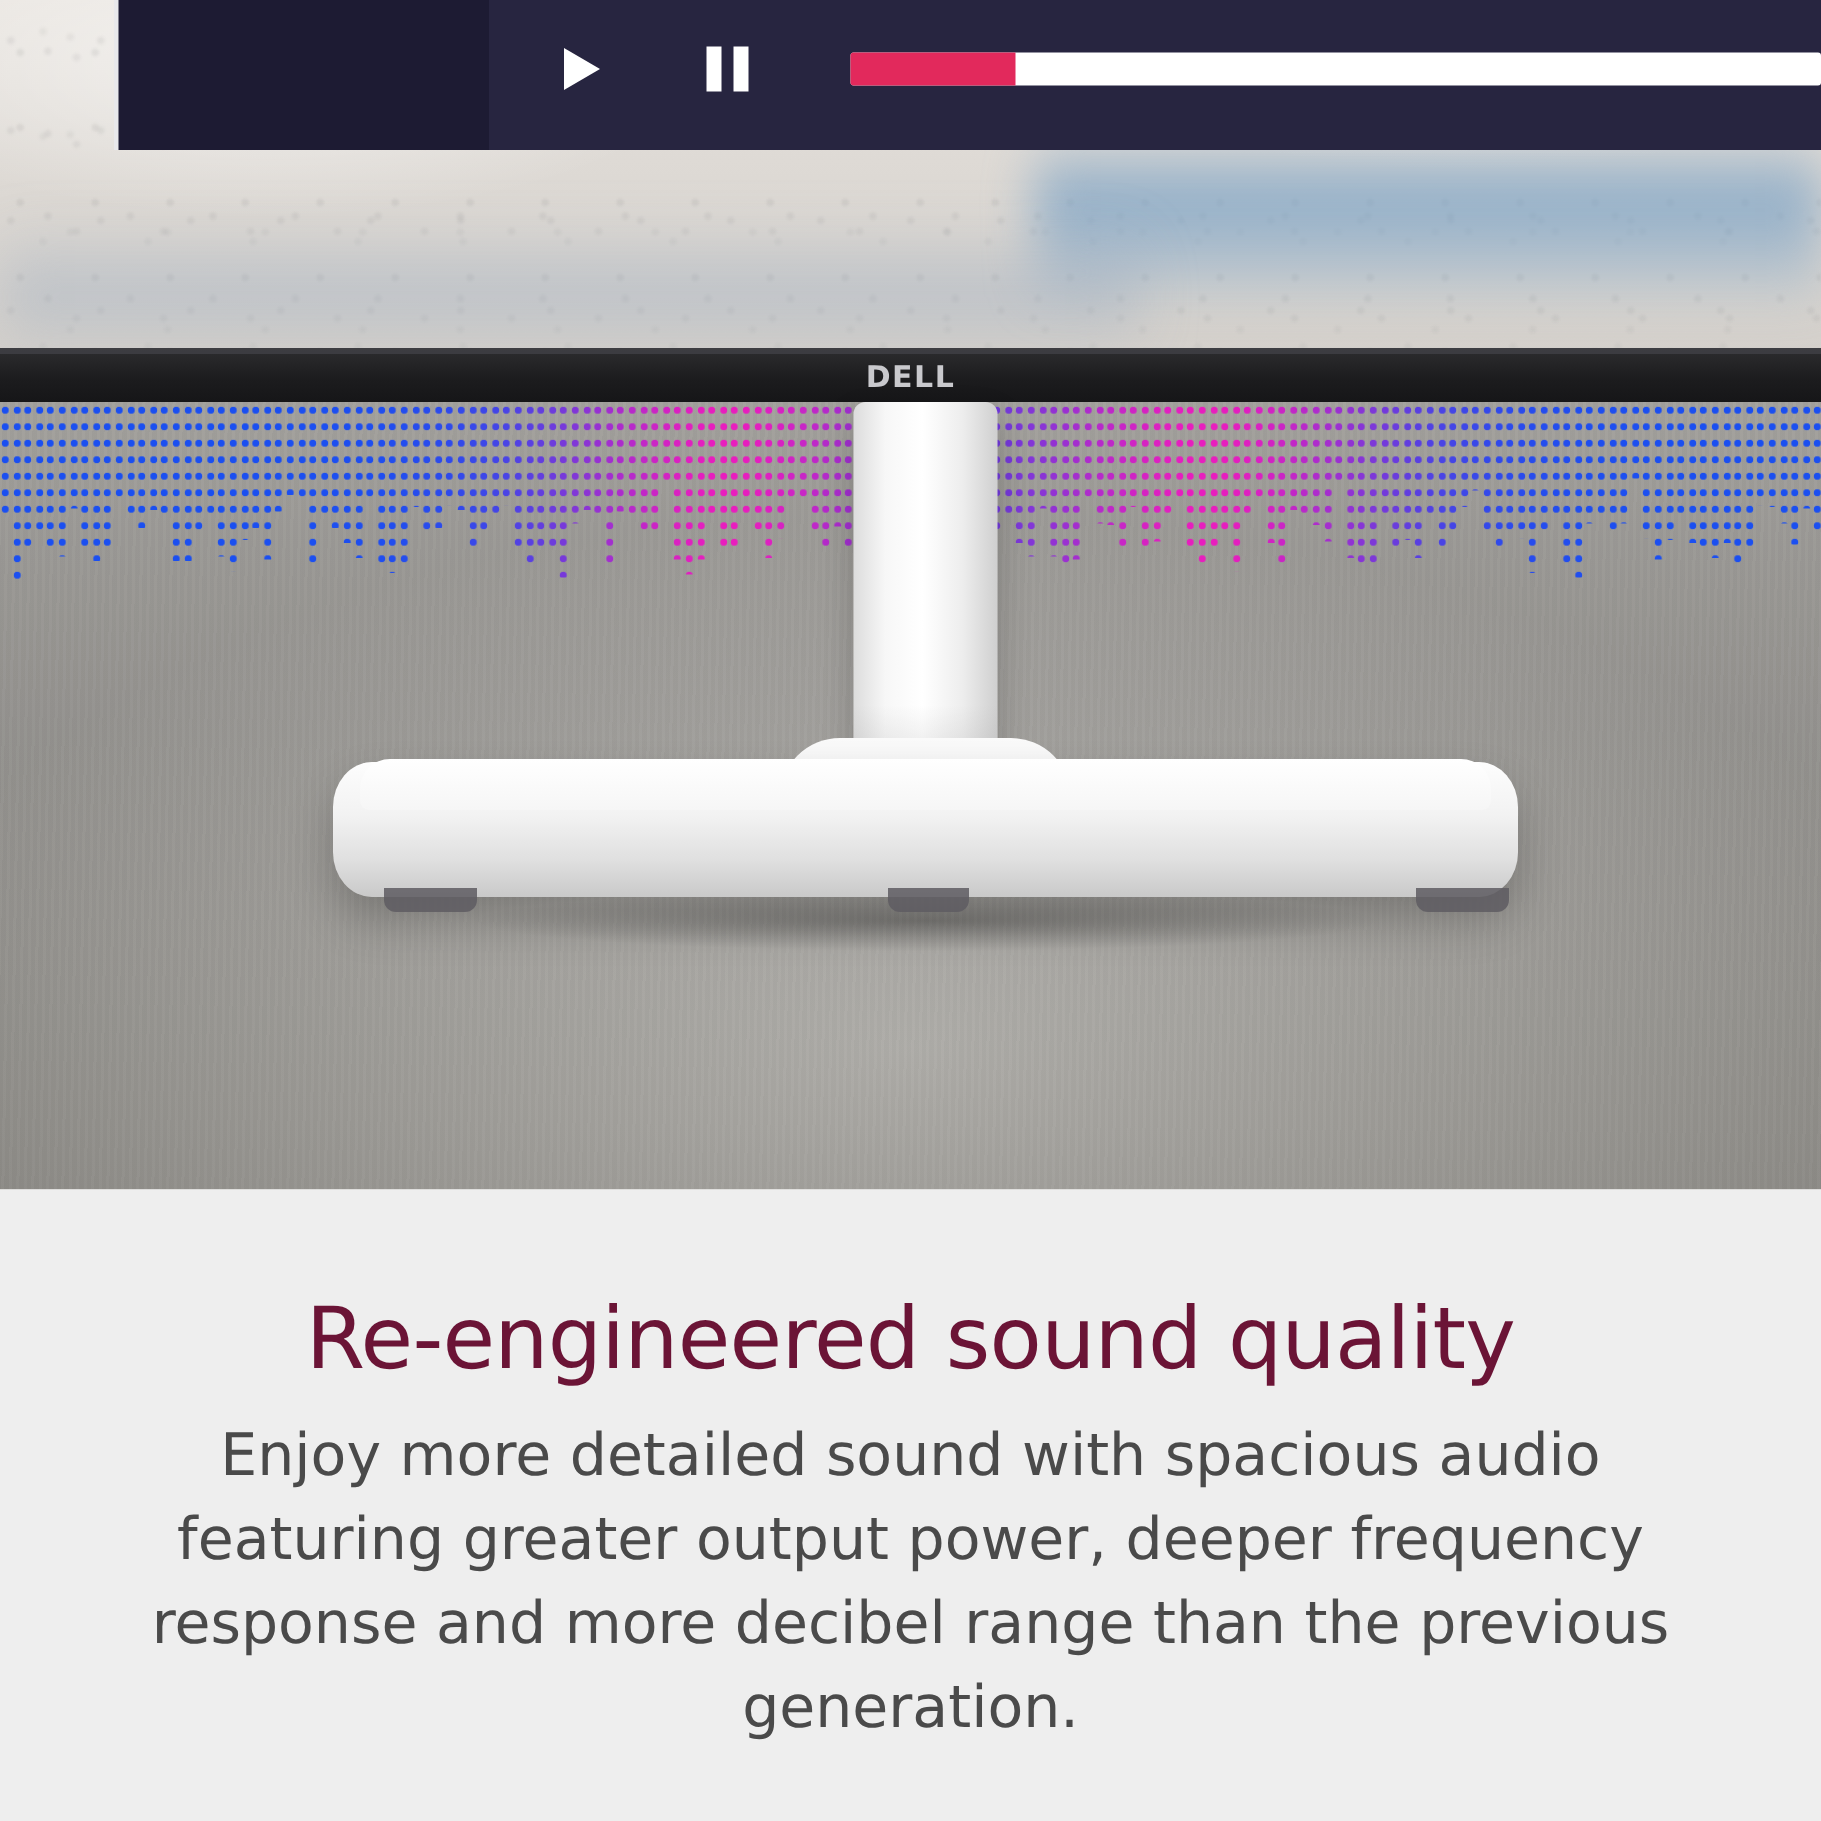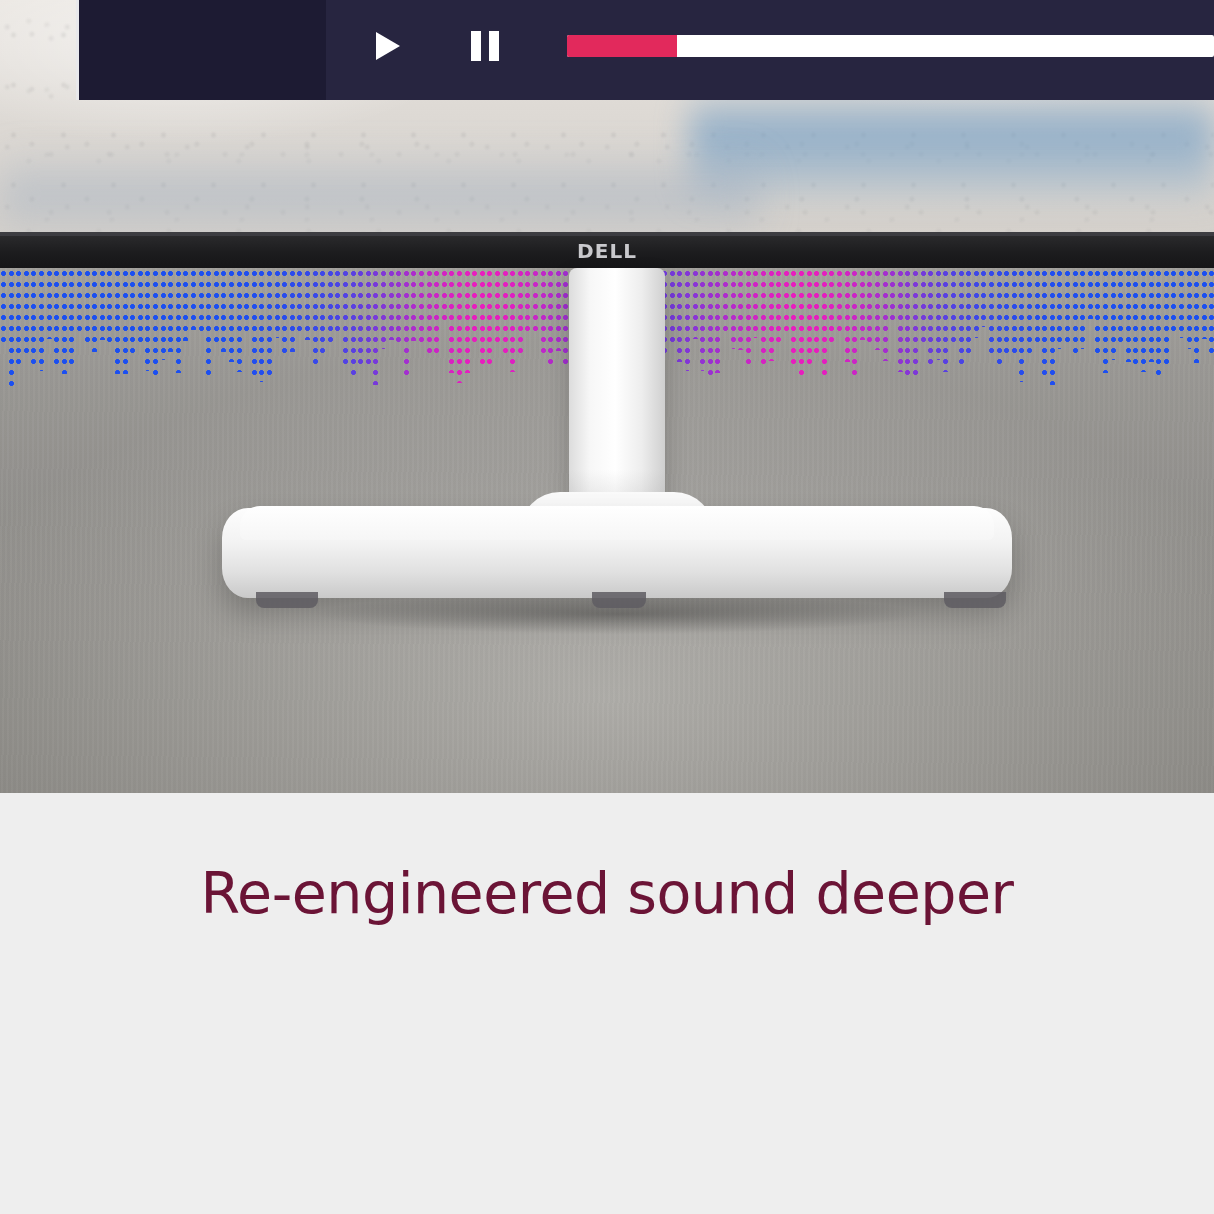--- a/index.html
+++ b/index.html
@@ -539,16 +539,17 @@
     <div class="stand-neck-shade"></div>
     <div class="stand-hump"></div>
     <div class="stand-base"></div>
     <div class="stand-base-top"></div>
     <div class="foot left"></div>
     <div class="foot mid"></div>
     <div class="foot right"></div>
   </div>
 
   <div class="caption">
-    <h1 class="headline">Re-engineered sound deeper</h1>
+    <h1 class="headline">Re-engineered sound quality</h1>
+    <p class="subtext">Enjoy more detailed sound with spacious audio featuring greater output power, deeper frequency response and more decibel range than the previous generation.</p>
   </div>
 
 </div>
 
 </body></html>

